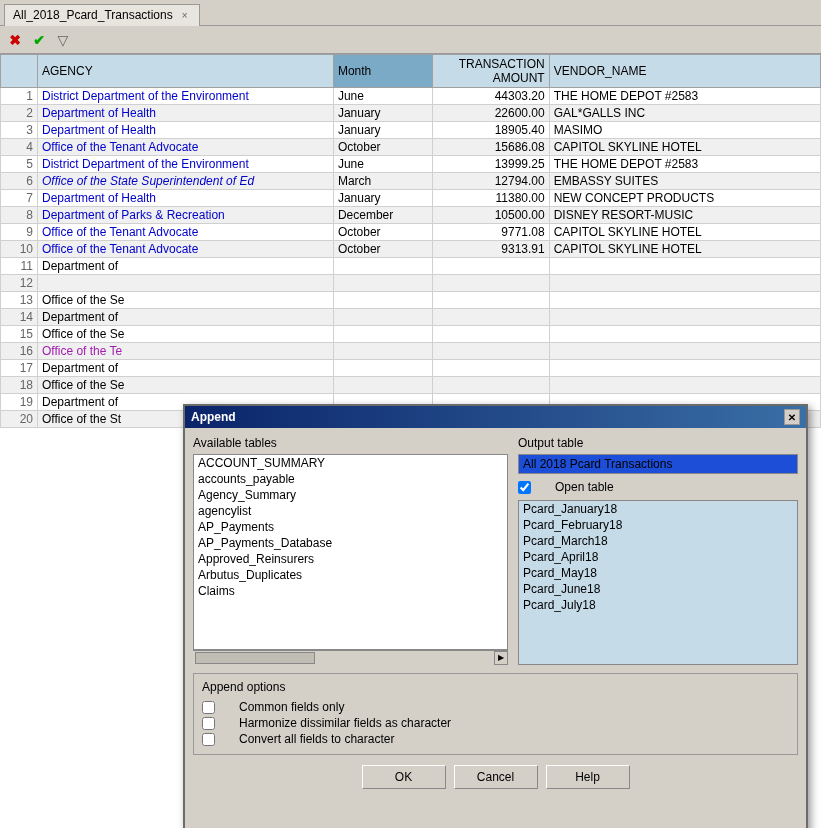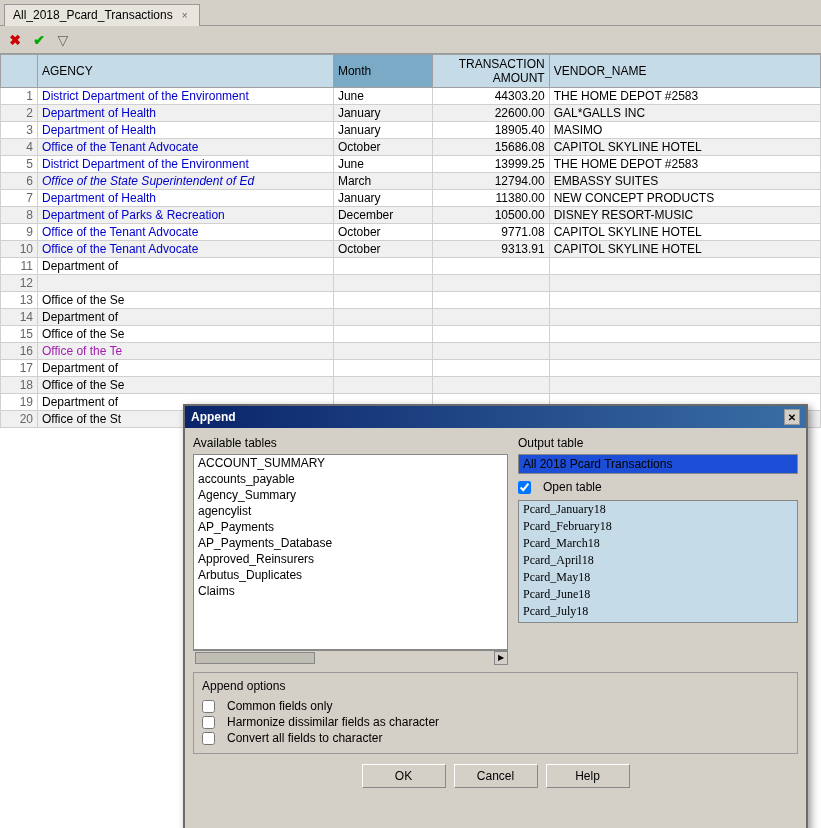--- a/index.html
+++ b/index.html
@@ -203,21 +203,21 @@
     .output-table-input {
       width: 100%;
       border: 1px solid #888;
       padding: 2px 4px;
       font-size: 12px;
       background: #1d4ed8;
     }
     .checkbox-row {
       display: flex;
       align-items: center;
-      gap: 12px;
+      gap: 24px;
       margin-bottom: 2px;
       font-size: 12px;
     }
     .checkbox-row input[type="checkbox"] {
       width: 13px;
       height: 13px;
     }
     .append-options-section {
       margin-top: 8px;
       border: 1px solid #999;
@@ -465,21 +465,21 @@
           </div>
         </div>
 
         <div class="dialog-right">
           <div class="section-label">Output table</div>
           <input class="output-table-input" type="text" value="All 2018 Pcard Transactions" style="">
           <div style="margin: 6px 0;" class="checkbox-row">
             <input type="checkbox" id="open-table-cb" checked="" style="">
             <label for="open-table-cb">Open table</label>
           </div>
-          <div style="display:flex; height:123px; border:1px solid #888; background:#c5dbe8; overflow:hidden;font-family:Liberation Serif, serif;">
+          <div style="display:flex; height:165px; border:1px solid #888; background:#c5dbe8; overflow:hidden;">
             <div id="selected-list" style="flex:1; overflow-y:scroll; overflow-x:hidden;">
             <div class="list-item">Pcard_January18</div>
                 <div class="list-item">Pcard_February18</div>
                 <div class="list-item">Pcard_March18</div>
                 <div class="list-item">Pcard_April18</div>
                 <div class="list-item">Pcard_May18</div>
                 <div class="list-item">Pcard_June18</div>
                 <div class="list-item">Pcard_July18</div>
               </div>
           </div>

